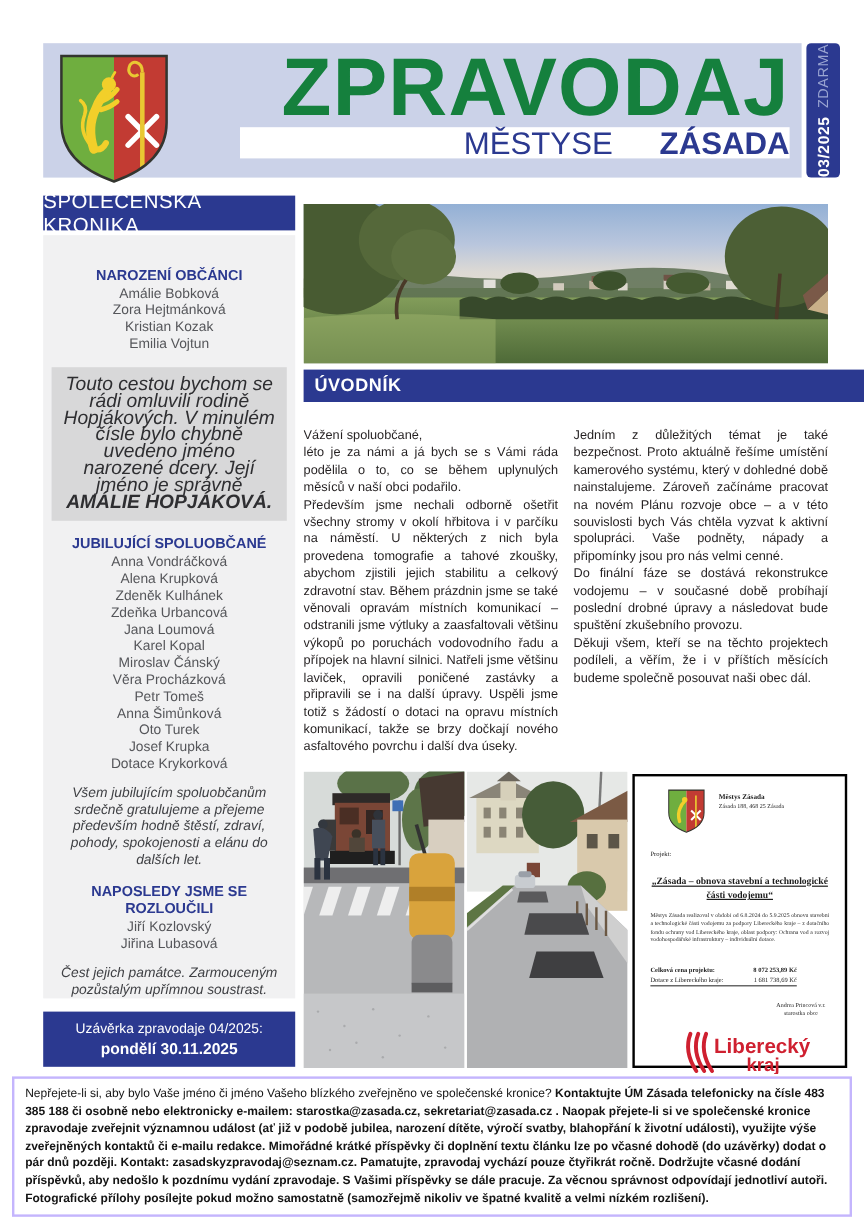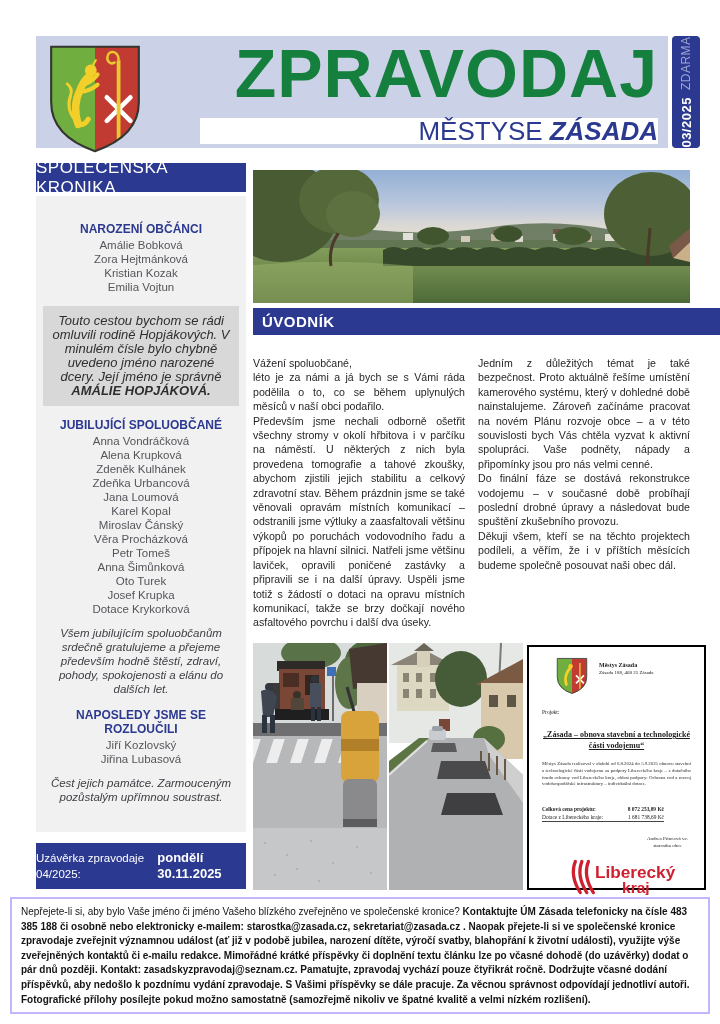--- a/index.html
+++ b/index.html
@@ -3,39 +3,39 @@
 <meta charset="utf-8">
 <style>
   * { margin:0; padding:0; box-sizing:border-box; }
   html,body { background:#fff; }
   body { font-family:"Liberation Sans", sans-serif; width:720px; height:1024px; position:relative; }
   .page { position:relative; width:720px; height:1024px; background:#fff; overflow:hidden; }
 
   
   .masthead-panel { position:absolute; left:36px; top:36px; width:632px; height:112px; background:#cbd2e8; }
   .masthead-title { position:absolute; left:36px; top:28px; width:622px; height:90px; display:flex; align-items:center; justify-content:flex-end; font-size:68px; font-weight:bold; color:#15803d; letter-spacing:1px; }
-  .masthead-sub { position:absolute; left:200px; top:118px; width:458px; height:26px; background:#fff; display:flex; align-items:center; justify-content:flex-end; font-size:26px; color:#2b3990; line-height:26px; }
+  .masthead-sub { position:absolute; left:200px; top:106px; width:458px; height:26px; background:#fff; display:flex; align-items:center; justify-content:flex-end; font-size:26px; color:#2b3990; line-height:26px;gap:32px; }
   .masthead-sub .light { font-weight:400; margin-right:7px; }
-  .masthead-sub .strong { font-weight:bold;font-style:italic; }
+  .masthead-sub .strong { font-weight:bold; }
   .coa-header { position:absolute; left:44px; top:40px; width:102px; height:118px; }
   .issue-badge { position:absolute; left:672px; top:36px; width:28px; height:112px; background:#2b3990; border-radius:4px; }
   .issue-badge .rot { position:absolute; left:-42px; top:42px; width:112px; height:28px; transform:rotate(-90deg); display:flex; align-items:center; justify-content:center; gap:7px; }
   .issue-badge .num { color:#fff; font-weight:bold; font-size:13px; letter-spacing:.5px; }
   .issue-badge .free { color:#9aa5d2; font-size:12px; letter-spacing:.5px; }
 
   
   .kronika-bar { position:absolute; left:36px; top:163px; width:210px; height:29px; background:#2b3990; color:#fff; display:flex; align-items:center; justify-content:center; font-size:17px; letter-spacing:.5px; }
   .sidebar-panel { position:absolute; left:36px; top:196px; width:210px; height:636px; background:#f1f1f2; text-align:center; padding-top:24px; overflow:hidden; }
   .side-heading { color:#2b3990; font-size:12px; font-weight:bold; margin:12px 6px 2px; }
   .side-heading.first { margin-top:2px; }
   .side-name { font-size:11.5px; color:#55565a; line-height:14px; }
   .side-wish { font-style:italic; font-size:11.5px; color:#3f4044; line-height:14px; margin:10px 10px 0; }
-  .apology-box { background:#d8d8d9; margin:12px 7px 0; padding:8px 8px; font-style:italic; font-size:13px; color:#2e2e31; line-height:14px; }
+  .apology-box { background:#d8d8d9; margin:12px 7px 0; padding:8px 8px; font-style:italic; font-size:16px; color:#2e2e31; line-height:14px; }
   .apology-box .nm { font-weight:bold; font-style:italic; }
-  .deadline-box { position:absolute; left:36px; top:843px; width:210px; height:46px; background:#2b3990; color:#fff; display:flex; align-items:center; justify-content:center; line-height:16px; }
+  .deadline-box { position:absolute; left:36px; top:843px; width:210px; height:46px; background:#2b3990; color:#fff; display:flex; flex-direction:column; align-items:center; justify-content:center; line-height:16px; }
   .deadline-box .l1 { font-size:11.5px; }
   .deadline-box .l2 { font-size:13px; font-weight:bold; }
 
   
   .photo-main { position:absolute; left:253px; top:170px; width:437px; height:133px; }
   .uvodnik-bar { position:absolute; left:253px; top:308px; width:514px; height:27px; background:#2b3990; color:#fff; font-weight:bold; font-size:15px; letter-spacing:.5px; display:flex; align-items:center; padding-left:9px; }
   .editorial { position:absolute; left:253px; top:356px; width:437px; height:301px; column-count:2; column-gap:13px; column-fill:auto; font-size:10.6px; line-height:14.4px; color:#231f20; text-align:justify; overflow:hidden; hyphens:auto; }
   .editorial p { margin:0; }
 
   .photo-paving { position:absolute; left:253px; top:643px; width:134px; height:247px; }

